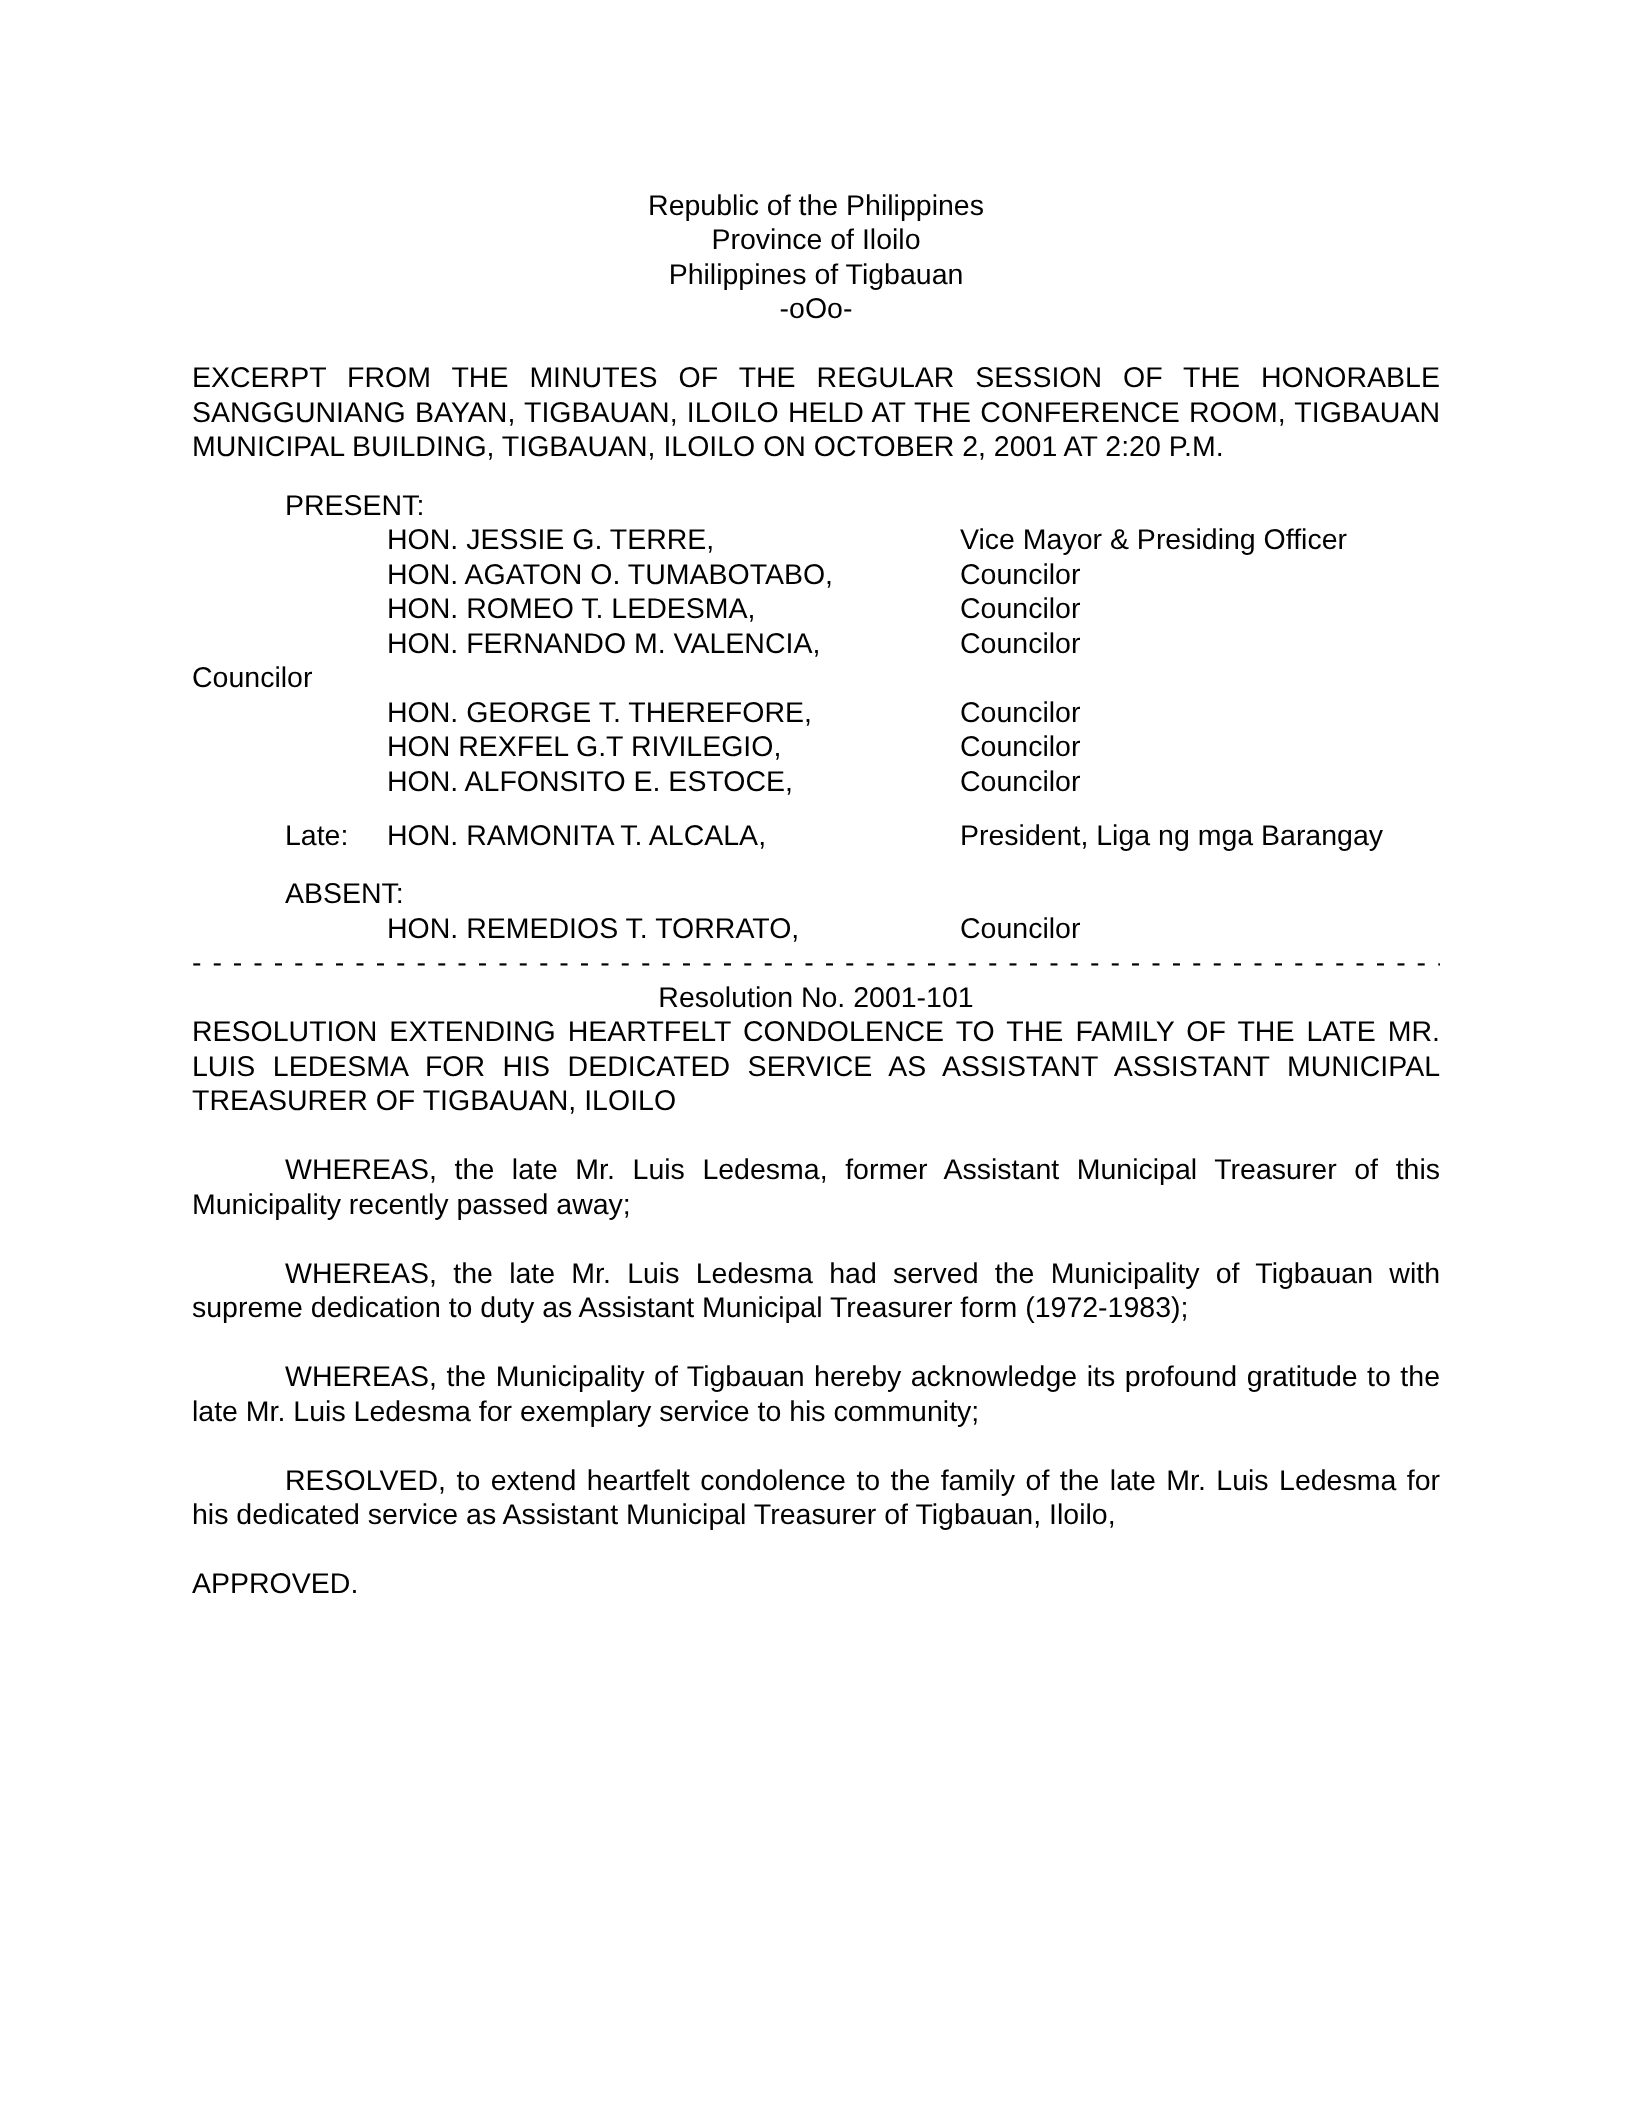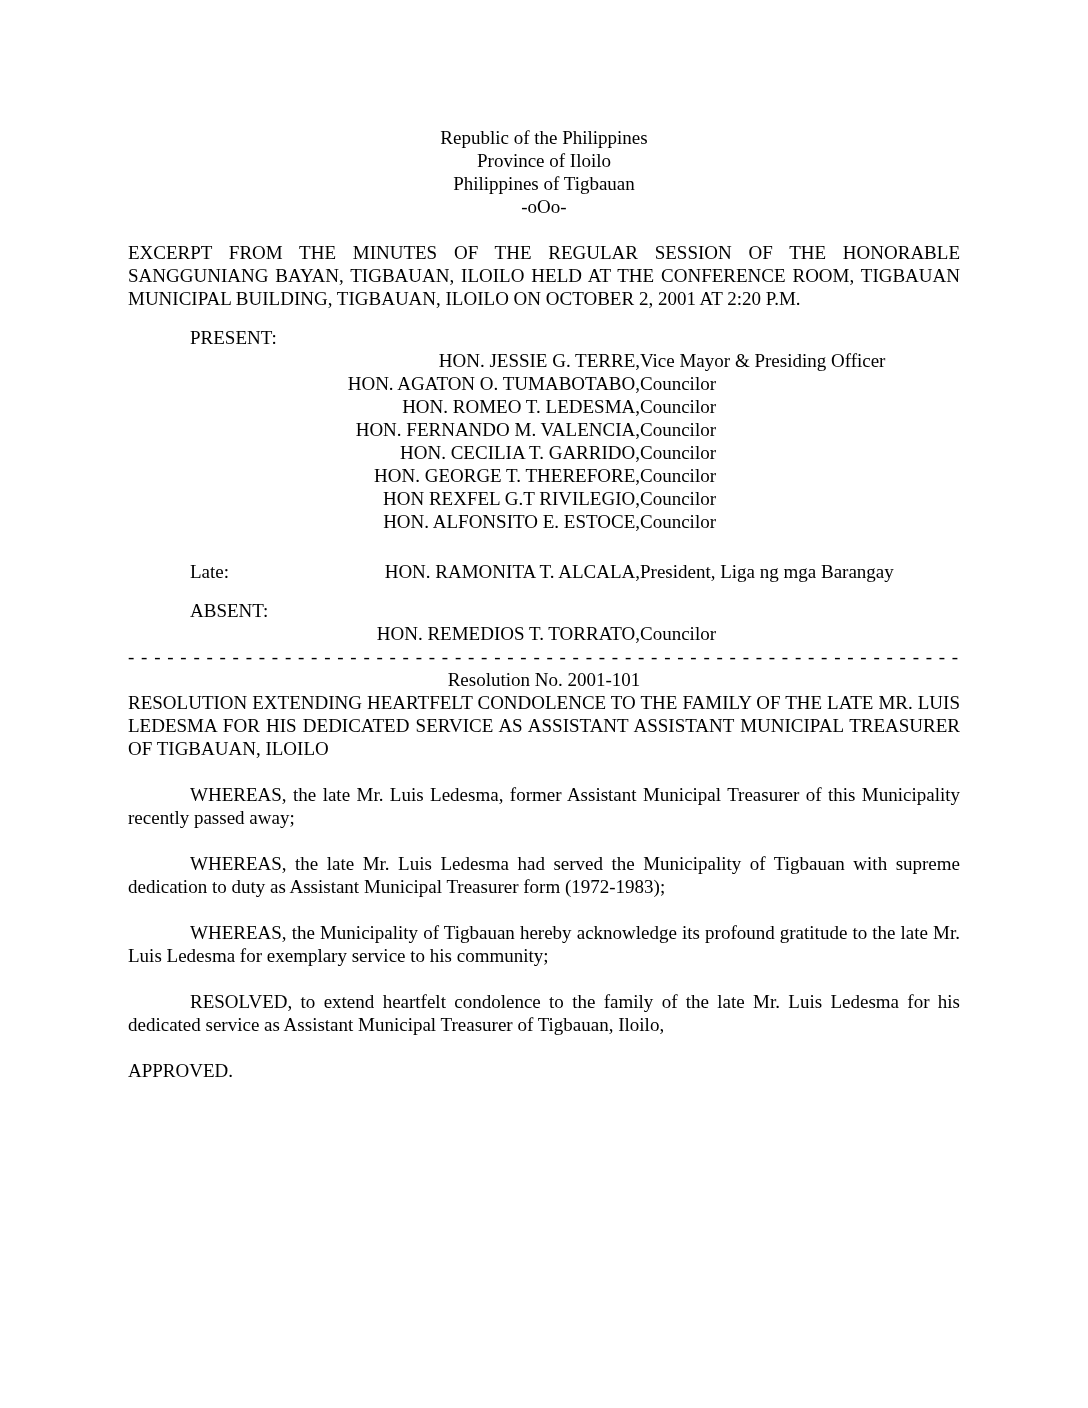--- a/index.html
+++ b/index.html
@@ -7,21 +7,21 @@
     padding: 0;
     background: #ffffff;
   }
   .page {
     position: relative;
     width: 1088px;
     height: 1408px;
     margin: 0 auto;
     background: #ffffff;
     color: #000000;
-    font-family: Liberation Serif, serif;
+    font-family: Liberation Sans, sans-serif;
     font-size: 19px;
     line-height: 23px;
     overflow: hidden;
     box-sizing: border-box;
     padding: 126px 128px 0 128px;
   }
   .center { text-align: center; }
 
   .excerpt {
     margin: 23px 0 0 0;
@@ -32,34 +32,33 @@
     margin-left: 62px;
     margin-top: 16px;
   }
   .att-row {
     display: flex;
   }
   .att-row .col-name {
     margin-left: 130px;
     width: 382px;
     flex: none;
-    text-align: right;
   }
   .att-row .col-late-label {
     margin-left: 62px;
     width: 68px;
     flex: none;
   }
   .att-row .col-late-label + .col-name {
     margin-left: 0;
   }
   .att-row .col-title {
     flex: 1;
   }
-  .late-row { margin-top: 27px; }
+  .late-row { margin-top: 13px; }
 
   .separator {
     white-space: nowrap;
     overflow: hidden;
     letter-spacing: 1px;
   }
 
   .res-title {
     margin: 0;
     text-align: justify;
@@ -99,21 +98,20 @@
   </div>
   <div class="att-row">
     <span class="col-name">HON. ROMEO T. LEDESMA,</span>
     <span class="col-title">Councilor</span>
   </div>
   <div class="att-row">
     <span class="col-name">HON. FERNANDO M. VALENCIA,</span>
     <span class="col-title">Councilor</span>
   </div>
   <div class="att-row">
-    <span class="col-name">HON. CECILIA T. GARRIDO,</span>
     <span class="col-title">Councilor</span>
   </div>
   <div class="att-row">
     <span class="col-name">HON. GEORGE T. THEREFORE,</span>
     <span class="col-title">Councilor</span>
   </div>
   <div class="att-row">
     <span class="col-name">HON REXFEL G.T RIVILEGIO,</span>
     <span class="col-title">Councilor</span>
   </div>

